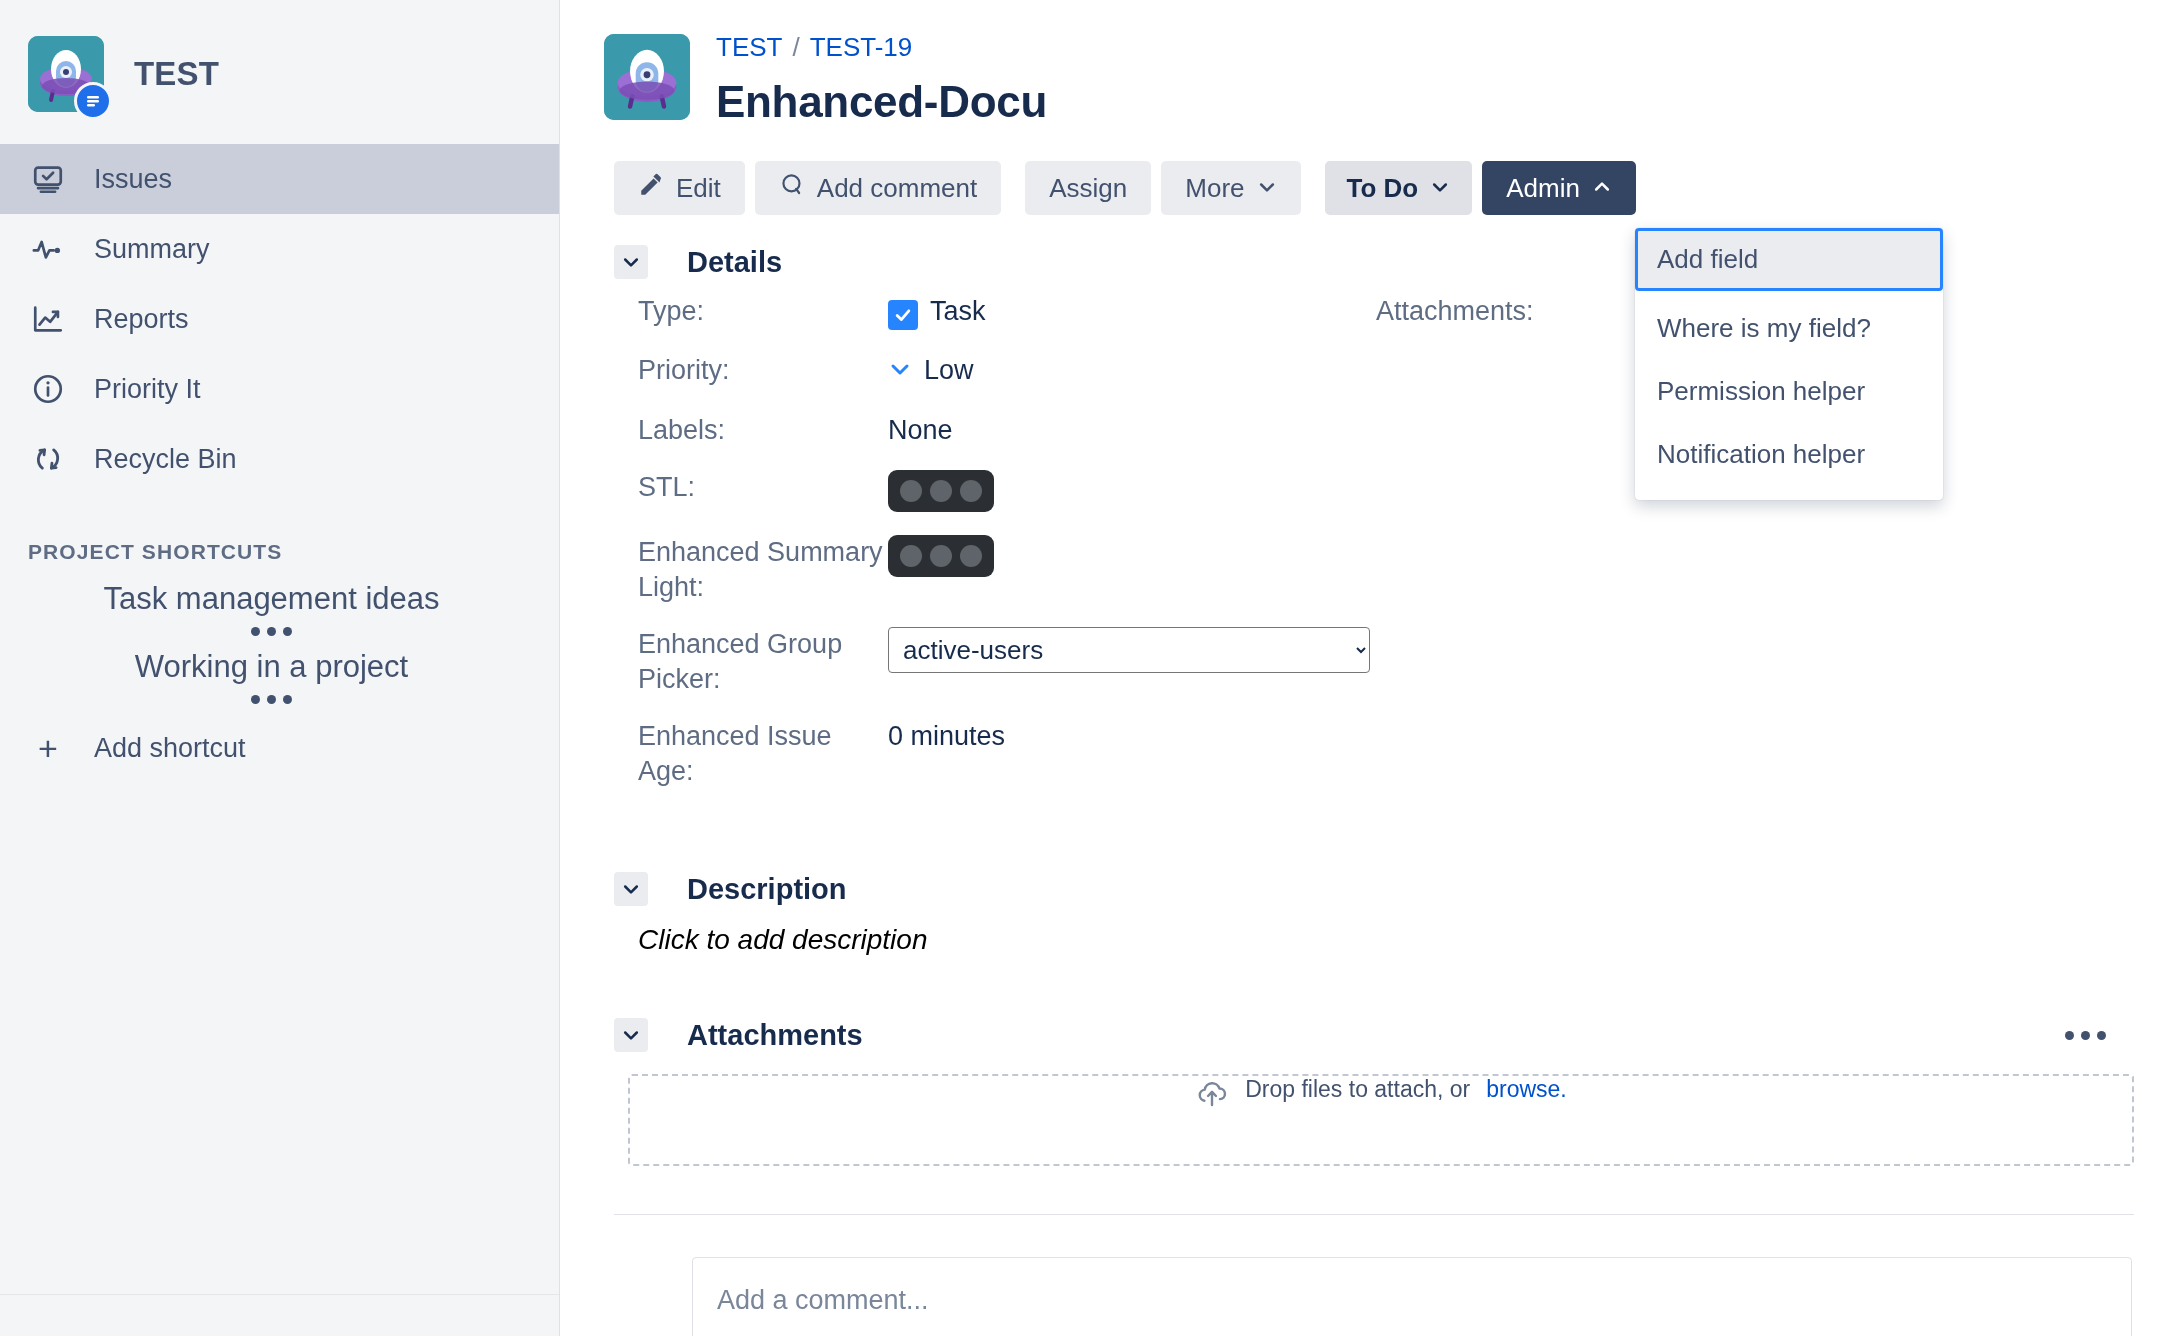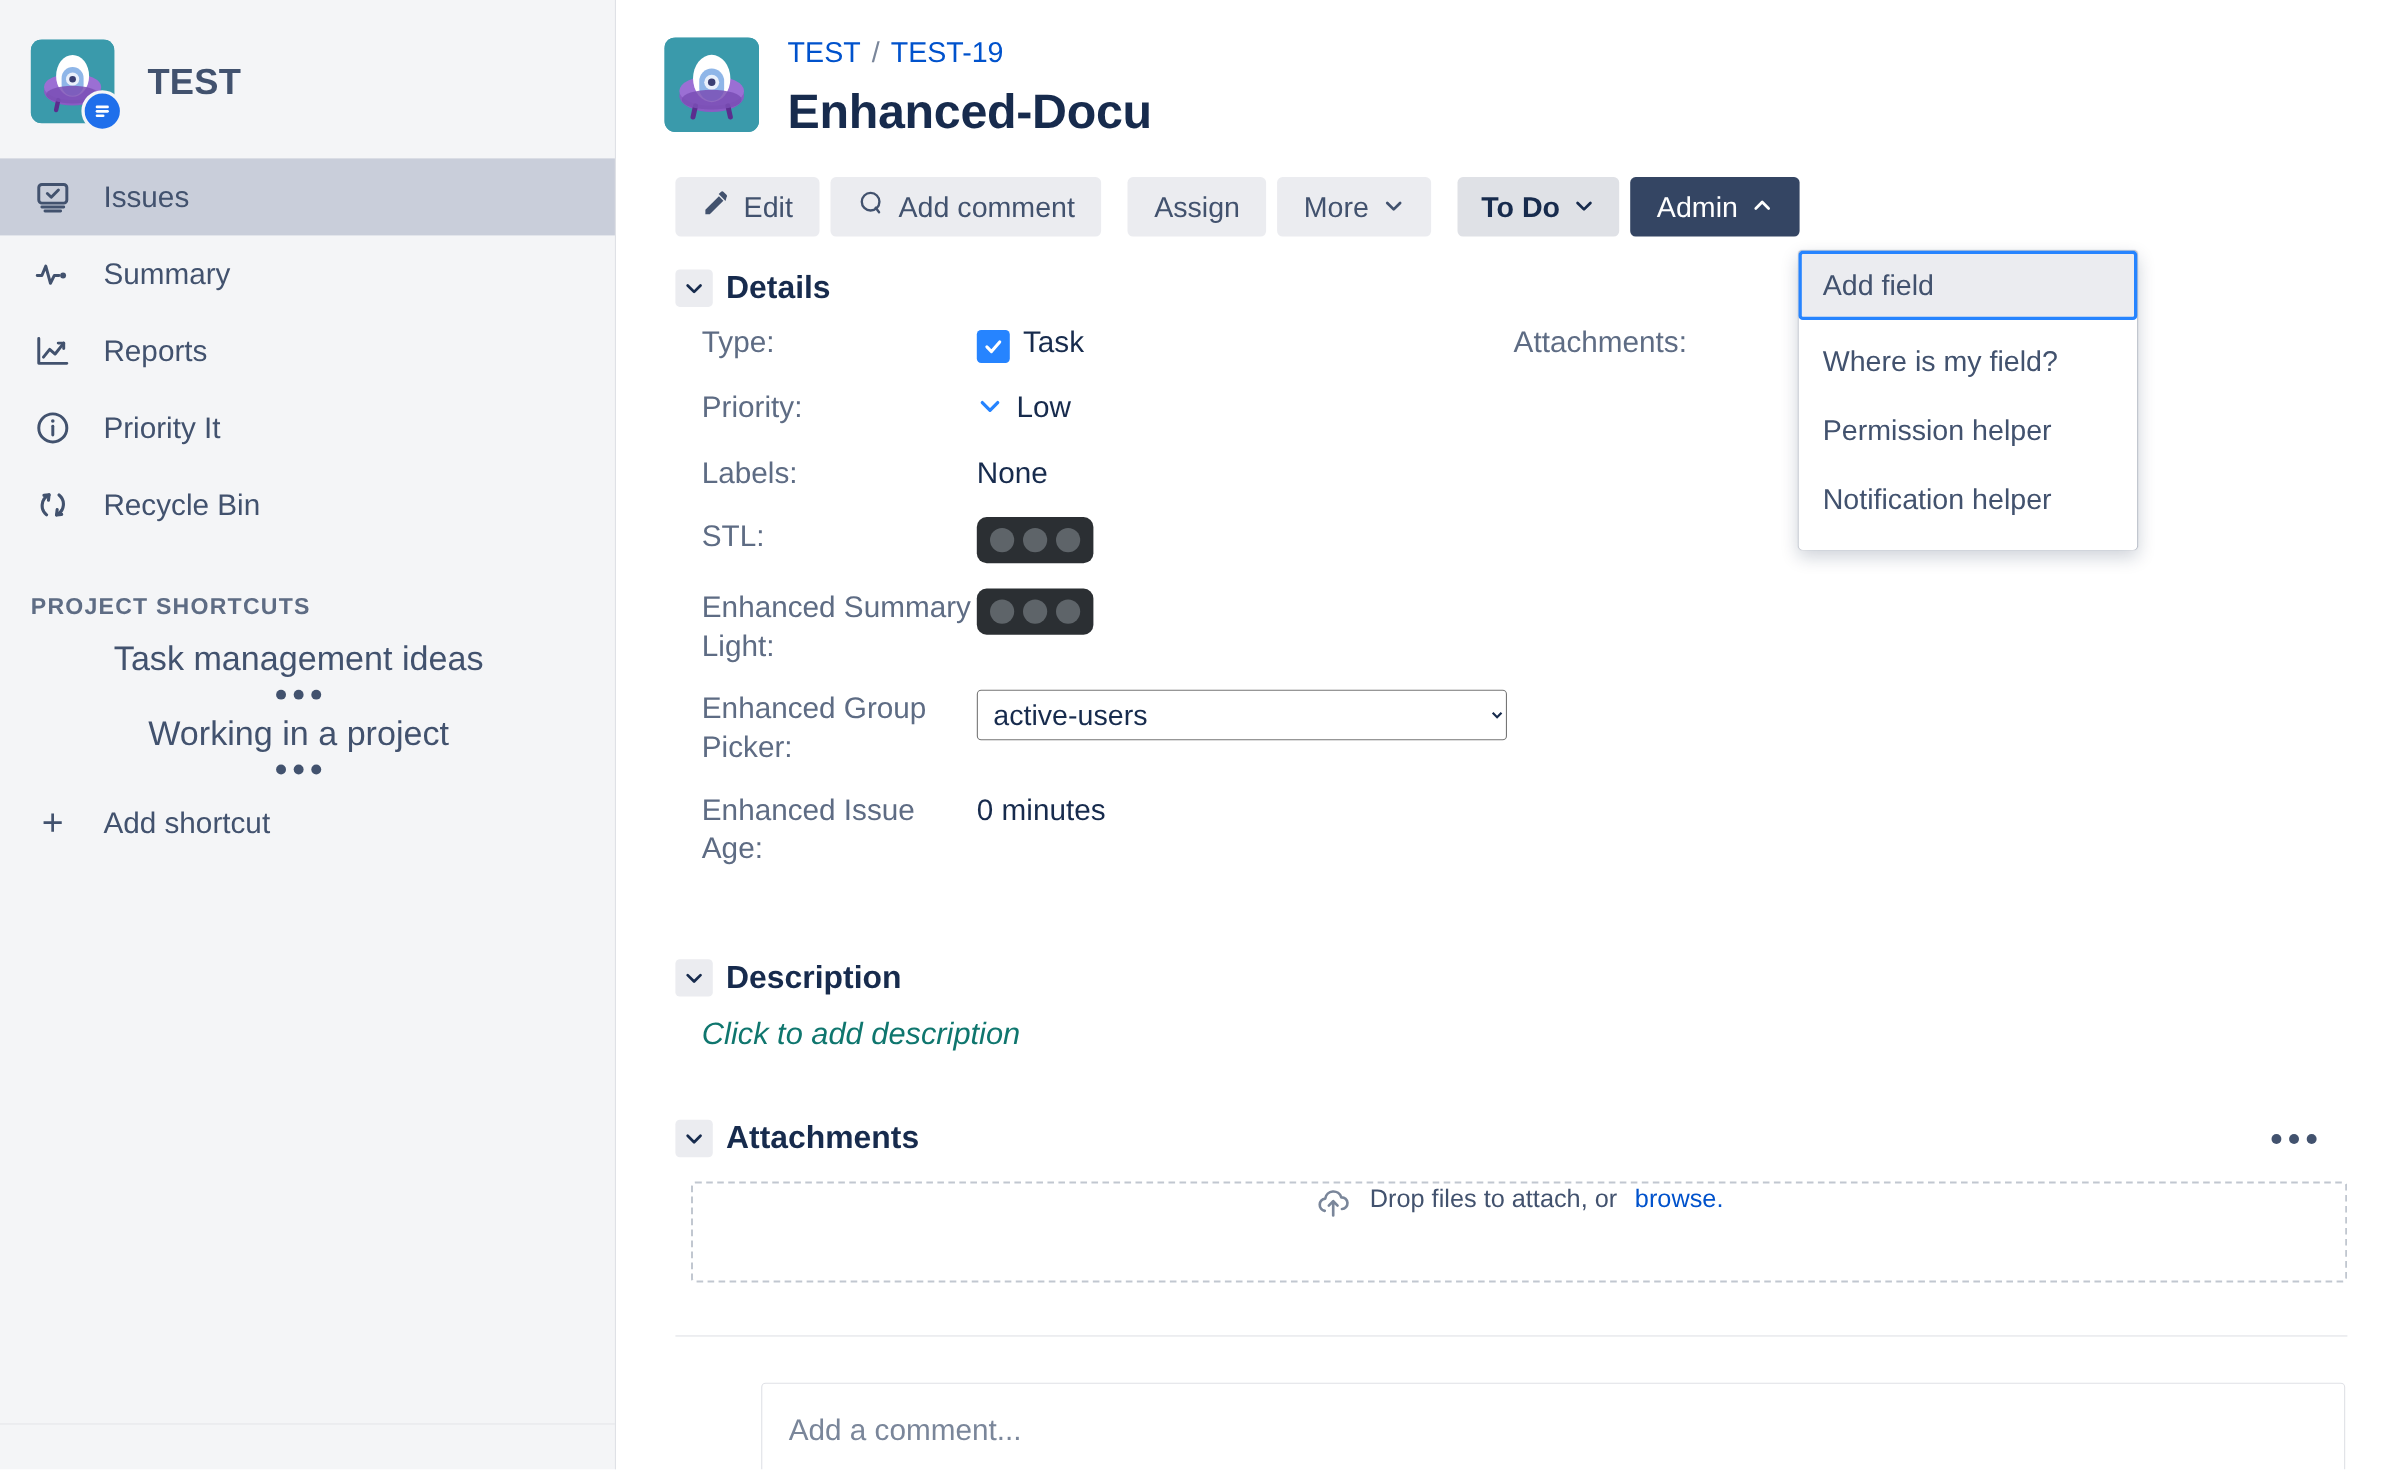--- a/index.html
+++ b/index.html
@@ -145,20 +145,21 @@
     border: 3px solid #2684FF;
     border-radius: 4px;
     padding: 13px 19px;
     margin: 0 0 6px 0;
   }
 
   
   .section-head {
     display: flex; align-items: center;
     margin: 30px 0 6px 10px;
+    gap: 27px;
   }
   .caret-box {
     width: 34px; height: 34px; border-radius: 4px;
     background: #EBECF0; display: flex; align-items: center; justify-content: center;
     margin-right: 12px; cursor: pointer;
   }
   .section-title { font-size: 29px; font-weight: bold; color: #172B4D; }
   .section-head .spacer { flex: 1 1 auto; }
 
   .fields {
@@ -189,21 +190,21 @@
   .group-select {
     width: 482px; height: 46px;
     font-family: inherit; font-size: 26px; color: #172B4D;
     border: 1px solid #767676; border-radius: 4px;
     padding: 0 10px; background: #FFFFFF;
     cursor: pointer;
   }
 
   
   .desc-placeholder {
-    font-size: 28px; color: #0f766e; font-style: italic;
+    font-size: 28px; color: #000000; font-style: italic;
     margin: 18px 0 0 34px; cursor: pointer;
   }
 
   
   .dropzone {
     margin: 22px 0 0 24px;
     height: 92px;
     border: 2px dashed #C1C7D0;
     border-radius: 4px;
     display: flex; justify-content: center;

